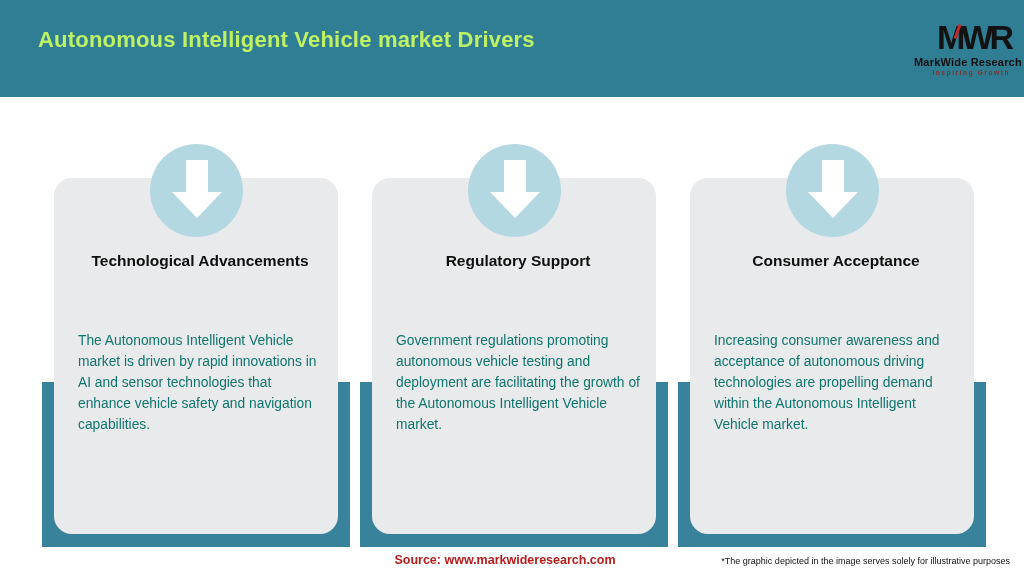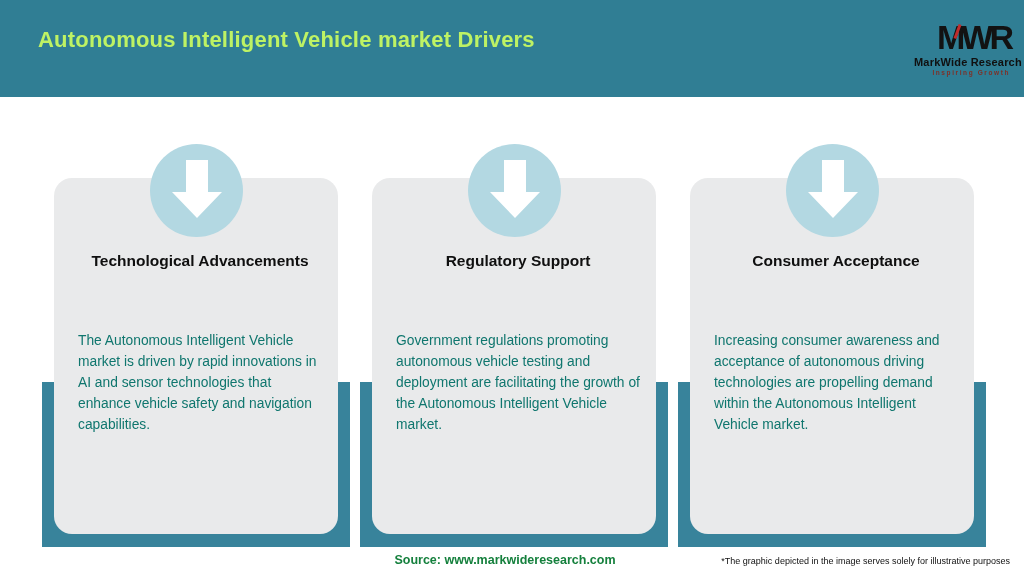--- a/index.html
+++ b/index.html
@@ -138,21 +138,21 @@
 
   
   .source {
     position: absolute;
     bottom: 9px;
     left: 0;
     width: 1010px;
     text-align: center;
     font-size: 12.5px;
     font-weight: bold;
-    color: #15803d;
+    color: #b91c1c;
   }
   .disclaimer {
     position: absolute;
     right: 14px;
     bottom: 10px;
     font-size: 9px;
     color: #111111;
   }
 </style>
 </head>

